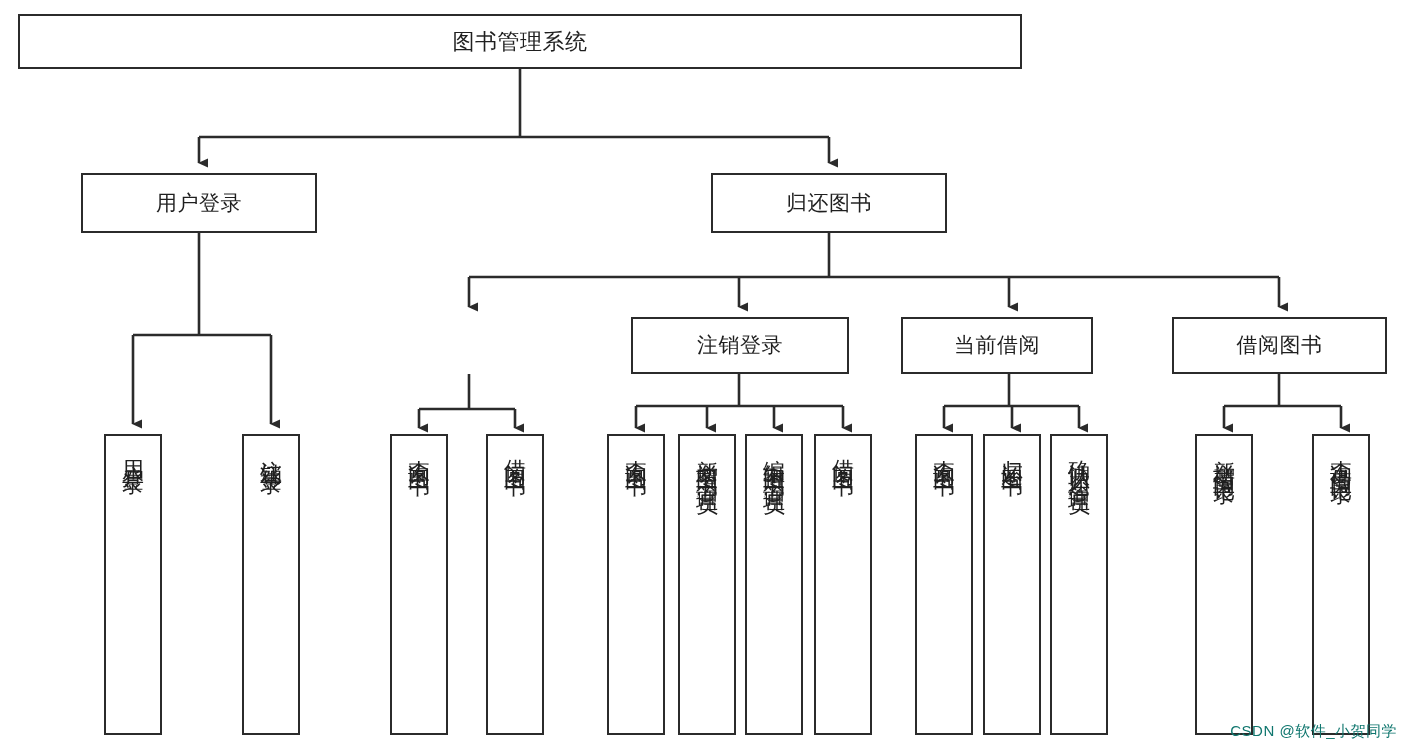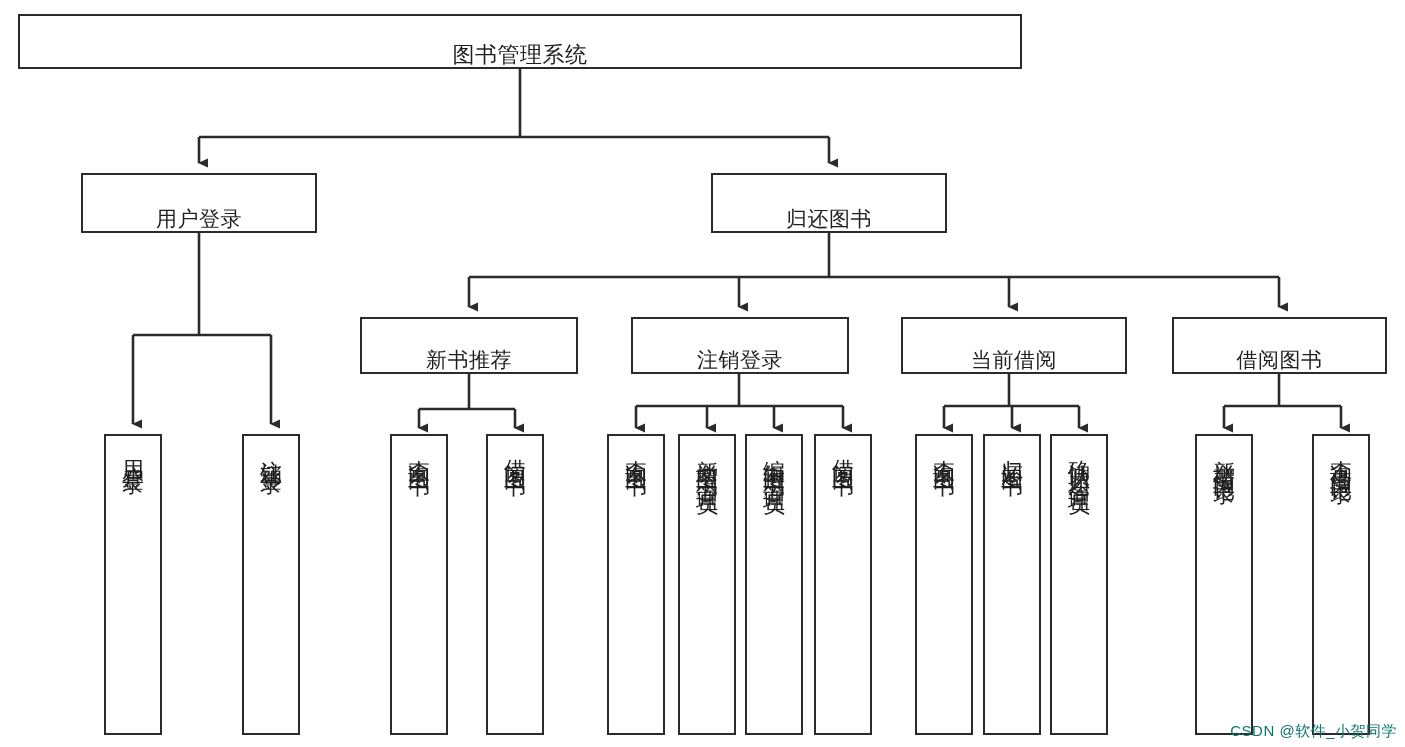--- a/index.html
+++ b/index.html
@@ -28,21 +28,21 @@
     width: 1405px;
     height: 747px;
     pointer-events: none;
   }
   .node {
     position: absolute;
     box-sizing: border-box;
     border: 2px solid #2b2b2b;
     background: #ffffff;
     display: flex;
-    align-items: flex-end;
+    align-items: center;
     justify-content: center;
     color: #1a1a1a;
   }
   .node-label {
     font-family: "Liberation Sans", "DejaVu Sans", sans-serif;
     color: #1f1f1f;
     letter-spacing: 0.5px;
     line-height: 1.15;
     text-align: center;
     white-space: nowrap;
@@ -143,29 +143,26 @@
   </div>
 
   <div class="node horizontal" style="left:81px; top:173px; width:236px; height:60px;">
     <span class="node-label">用户登录</span>
   </div>
 
   <div class="node horizontal" style="left:711px; top:173px; width:236px; height:60px;">
     <span class="node-label">归还图书</span>
   </div>
 
-  <div class="node horizontal" style="left:360px; top:317px; width:218px; height:57px;">
-    <span class="node-label">新书推荐</span>
-  </div>
 
   <div class="node horizontal" style="left:631px; top:317px; width:218px; height:57px;">
     <span class="node-label">注销登录</span>
   </div>
 
-  <div class="node horizontal" style="left:901px; top:317px; width:226px; height:57px;">
+  <div class="node horizontal" style="left:901px; top:317px; width:192px; height:57px;">
     <span class="node-label">当前借阅</span>
   </div>
 
   <div class="node horizontal" style="left:1172px; top:317px; width:215px; height:57px;">
     <span class="node-label">借阅图书</span>
   </div>
 
   <div class="node vertical" style="left:104px; top:434px; width:58px; height:301px;">
     <span class="node-label">用户登录</span>
   </div>

